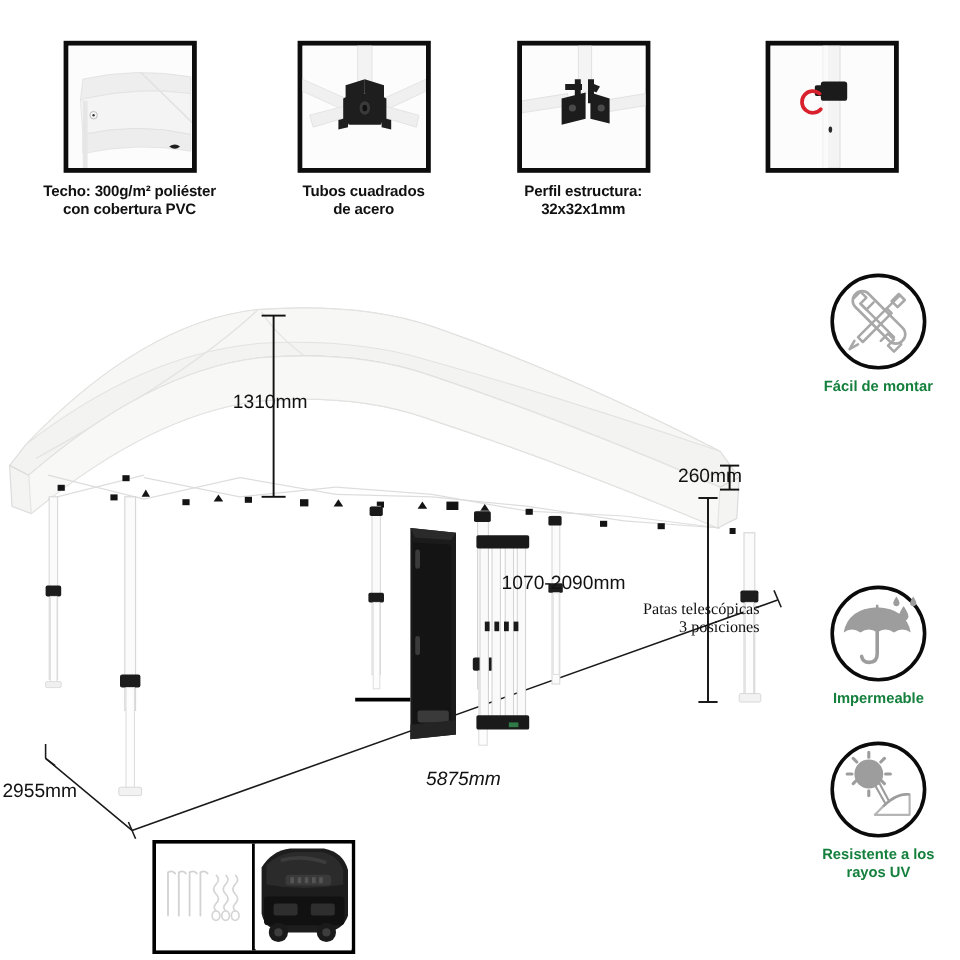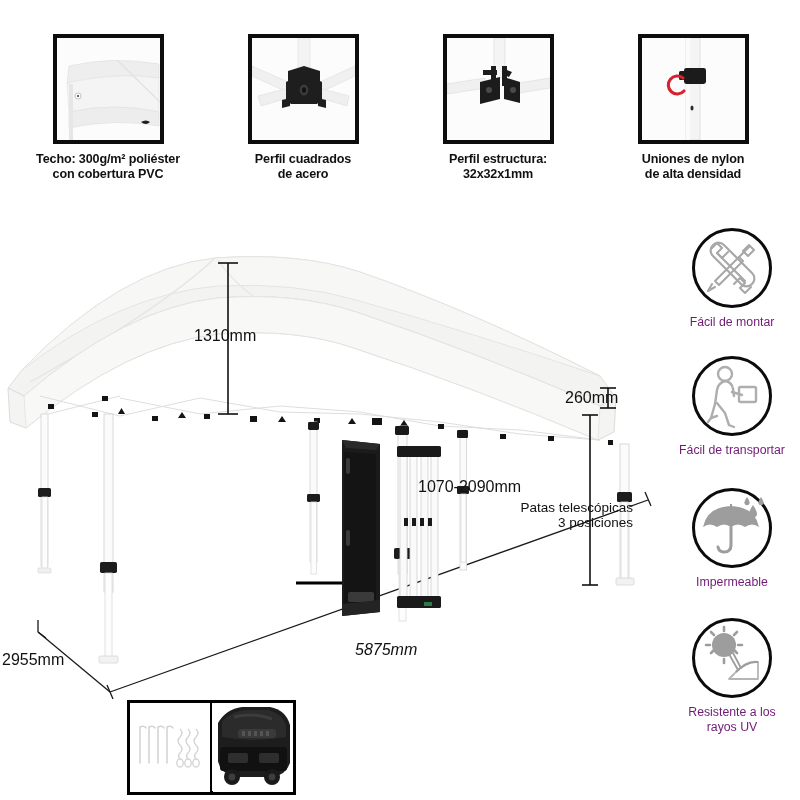--- a/index.html
+++ b/index.html
@@ -55,21 +55,21 @@
   .callout .divider{position:absolute;left:50%;top:0;width:3px;height:100%;background:#000;margin-left:-1.5px;}
 
   
   .features{position:absolute;left:664px;top:228px;width:136px;height:530px;}
   .feat{position:absolute;left:0;width:136px;text-align:center;}
   .feat .circle{
     width:80px;height:80px;margin:0 auto;border:3.5px solid #0b0b0b;border-radius:50%;
     position:relative;background:#fff;box-sizing:border-box;
   }
   .feat .flabel{
-    margin-top:7px;font-size:12.3px;font-weight:normal;color:#701a75;line-height:15px;white-space:pre-line;
+    margin-top:7px;font-size:12.3px;font-weight:bold;color:#15803d;line-height:15px;white-space:pre-line;
   }
 
   svg{display:block;}
 </style>
 </head>
 <body>
 
 <div id="stage">
 
   <div class="top-row">
@@ -109,25 +109,25 @@
             <rect x="38" y="40" width="28" height="26" rx="1.6"></rect>
             <path d="M34 44 l6 -3 v22 l-6 3 z"></path>
             <path d="M70 44 l-6 -3 v22 l6 3 z"></path>
             <path d="M30 62 l8 -2 v8 l-8 2 z"></path>
             <path d="M74 62 l-8 -2 v8 l8 2 z"></path>
           </g>
           <ellipse cx="52" cy="52" rx="4.4" ry="5.6" fill="#3a3a3a"></ellipse>
           <ellipse cx="52" cy="52" rx="2" ry="2.8" fill="#111"></ellipse>
         </svg>
       </div>
-      <div class="cap">Perfil cuadrados
+      <div class="cap">Tubos cuadrados
 de acero</div>
     </div>
 
-    <div class="top-cell" style="left:400px;text-align:center;">
+    <div class="top-cell" style="left:388px;text-align:center;">
       <div class="frame">
         <svg width="103" height="102" viewBox="0 0 103 102">
           <rect x="0" y="0" width="103" height="102" fill="#fcfcfc"></rect>
           <g stroke="#e1e1e1" stroke-width="0.8">
             <path d="M47 0 L47 40 L58 40 L58 0 Z" fill="#f4f4f4"></path>
             <path d="M0 46 L38 40 L39 50 L0 56 Z" fill="#f0f0f0"></path>
             <path d="M103 40 L66 46 L66 56 L103 50 Z" fill="#f0f0f0"></path>
           </g>
           <g fill="#1c1c1c">
             <path d="M36 32 h14 v5 h-14 z"></path>
@@ -152,22 +152,20 @@
           <rect x="44" y="0" width="14" height="102" fill="#f4f4f4" stroke="#dddddd" stroke-width="0.8"></rect>
           <rect x="44" y="0" width="4" height="102" fill="#fbfbfb"></rect>
           <g fill="#1b1b1b">
             <rect x="42" y="30" width="22" height="16" rx="2.4"></rect>
             <rect x="37" y="33" width="8" height="9" rx="1.6"></rect>
           </g>
           <path d="M41 40 a9 9 0 1 0 1 13" stroke="#d8212c" stroke-width="3.1" fill="none" stroke-linecap="round"></path>
           <ellipse cx="50" cy="70" rx="1.5" ry="2.6" fill="#2a2a2a"></ellipse>
         </svg>
       </div>
-      <div class="cap">Uniones de nylon
-de alta densidad</div>
     </div>
   </div>
 
   <div class="stage-main">
 
     <svg width="660" height="560" viewBox="0 0 660 560">
 
       <g stroke="#1a1a1a" stroke-width="1.3" fill="none">
         <path d="M38 432 L110 492"></path>
         <path d="M110 492 L648 300"></path>
@@ -314,21 +312,21 @@
         <path d="M582 215 L598 215"></path>
         <path d="M582 385 L598 385"></path>
       </g>
     </svg>
 
     <div class="dimlabel" style="left:194px;top:128px;">1310mm</div>
 
     <div class="dimlabel" style="left:565px;top:190px;">260mm</div>
 
     <div class="dimlabel" style="left:418px;top:279px;">1070-2090mm</div>
-    <div class="dimlabel dimsub" style="left:418px;top:300px;width:215px;white-space:pre-line;">Patas telescópicas
+    <div class="dimlabel dimsub" style="left:418px;top:300px;width:215px;white-space:pre-line;font-family:Liberation Serif, serif;">Patas telescópicas
 3 posiciones</div>
 
     <div class="dimlabel" style="left:2px;top:452px;">2955mm</div>
 
     <div class="dimlabel" style="left:355px;top:442px;font-style:italic;">5875mm</div>
 
     <div class="callout">
       <div class="half">
         <svg width="80" height="88" viewBox="0 0 80 88">
           <g stroke="#d2d2d2" stroke-width="1.5" fill="none" stroke-linecap="round">
@@ -391,38 +389,20 @@
             <path d="M20 50 L44 26 l4 4 L24 54 Z"></path>
             <path d="M48 20 l6 -6 l5 5 l-6 6 Z"></path>
             <path d="M44 26 l10 -10"></path>
             <path d="M17 53 l-4 7 l7 -4"></path>
           </g>
         </svg>
       </div>
       <div class="flabel">Fácil de montar</div>
     </div>
 
-    <div class="feat" style="top:128px;">
-      <div class="circle">
-        <svg width="73" height="73" viewBox="0 0 73 73">
-          <g stroke="#aeaeae" stroke-width="2.4" fill="none" stroke-linecap="round" stroke-linejoin="round">
-            <circle cx="30" cy="15" r="7"></circle>
-            <path d="M30 22 q-7 2 -8 9 l-2 14"></path>
-            <path d="M30 22 q7 1 8 8 l1 7"></path>
-            <path d="M37 33 l10 3"></path>
-            <path d="M20 45 l-4 14 l6 -2"></path>
-            <path d="M22 44 l8 10 l4 12"></path>
-            <path d="M16 59 l-3 4"></path>
-            <path d="M34 66 l5 2"></path>
-            <rect x="44" y="28" width="17" height="15" rx="1.5"></rect>
-          </g>
-        </svg>
-      </div>
-      <div class="flabel">Fácil de transportar</div>
-    </div>
 
     <div class="feat" style="top:390px;">
       <div class="circle">
         <svg width="73" height="73" viewBox="0 0 73 73">
           <circle cx="29" cy="24" r="12" fill="#9d9d9d"></circle>
           <g stroke="#9d9d9d" stroke-width="2.6" stroke-linecap="round">
             <path d="M29 6 L29 10"></path>
               <path d="M29 38 L29 42"></path>
             <path d="M11 24 L15 24"></path>
               <path d="M43 24 L47 24"></path>

